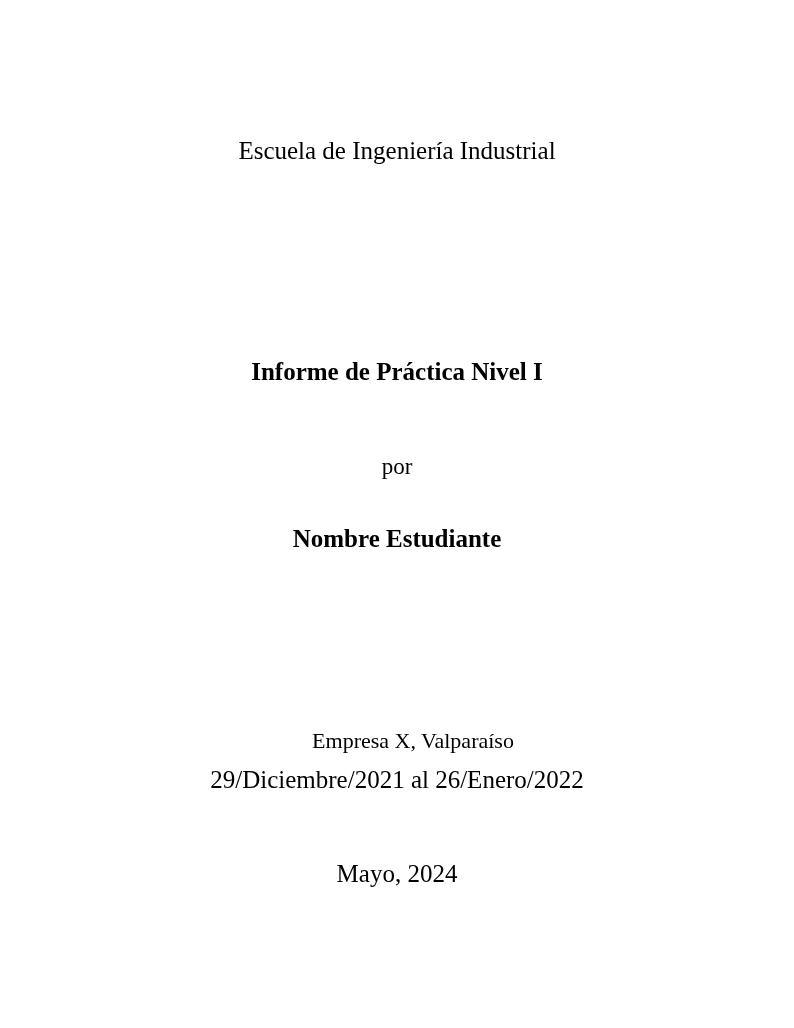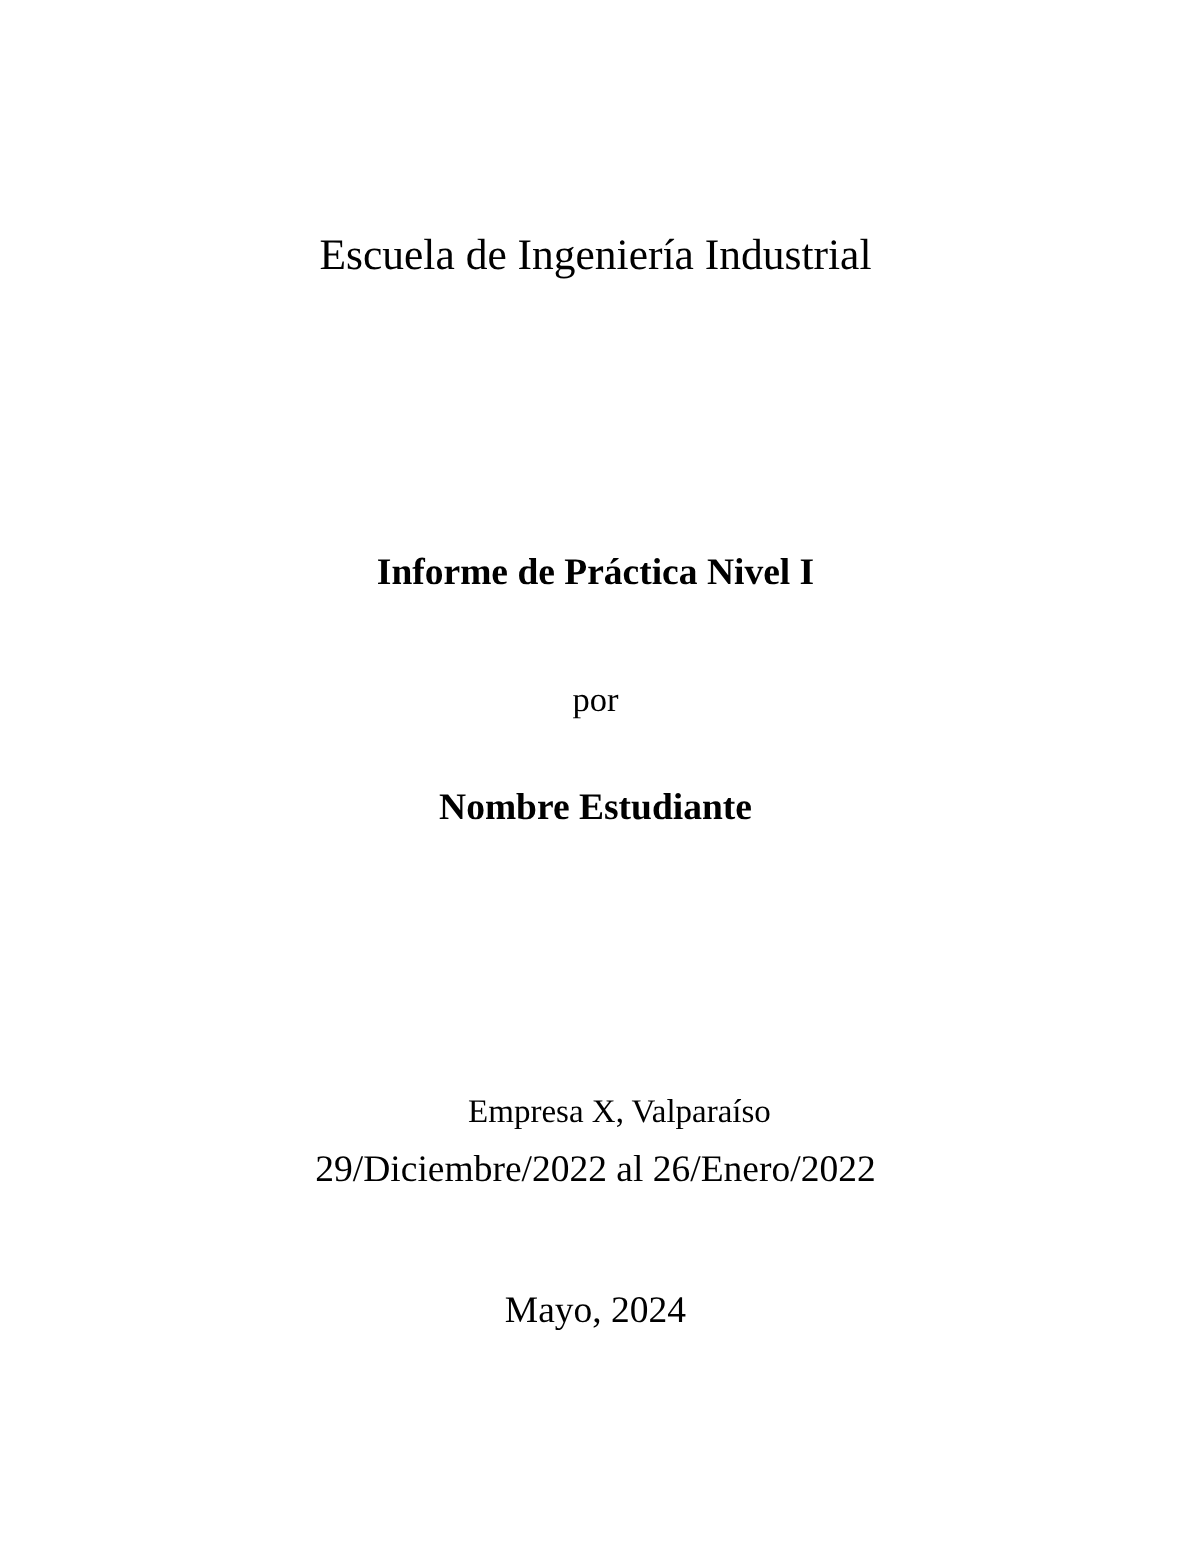--- a/index.html
+++ b/index.html
@@ -22,28 +22,26 @@
   }
   .line {
     position: absolute;
     width: 100%;
     text-align: center;
     line-height: 1.2;
     white-space: pre;
   }
   .school {
     top: 136px;
-    font-size: 29px;
-    margin-top: 17px;
+    font-size: 25px;
   }
   .doc-title {
     top: 357px;
     font-size: 25px;
     font-weight: bold;
-    margin-top: 10px;
   }
   .by {
     top: 453px;
     font-size: 23px;
   }
   .author {
     top: 524px;
     font-size: 25px;
     font-weight: bold;
   }
@@ -69,17 +67,17 @@
   <div class="line school">Escuela de Ingeniería Industrial</div>
 
   <div class="line doc-title">Informe de Práctica Nivel I</div>
 
   <div class="line author">Nombre Estudiante</div>
 
   <div class="line by">por</div>
 
   <div class="line company">Empresa X, Valparaíso</div>
 
-  <div class="line dates">29/Diciembre/2022 al 26/Enero/2022</div>
+  <div class="line dates">29/Diciembre/2021 al 26/Enero/2022</div>
 
   <div class="line date-published">Mayo, 2024</div>
 
 </div>
 
 </body></html>

